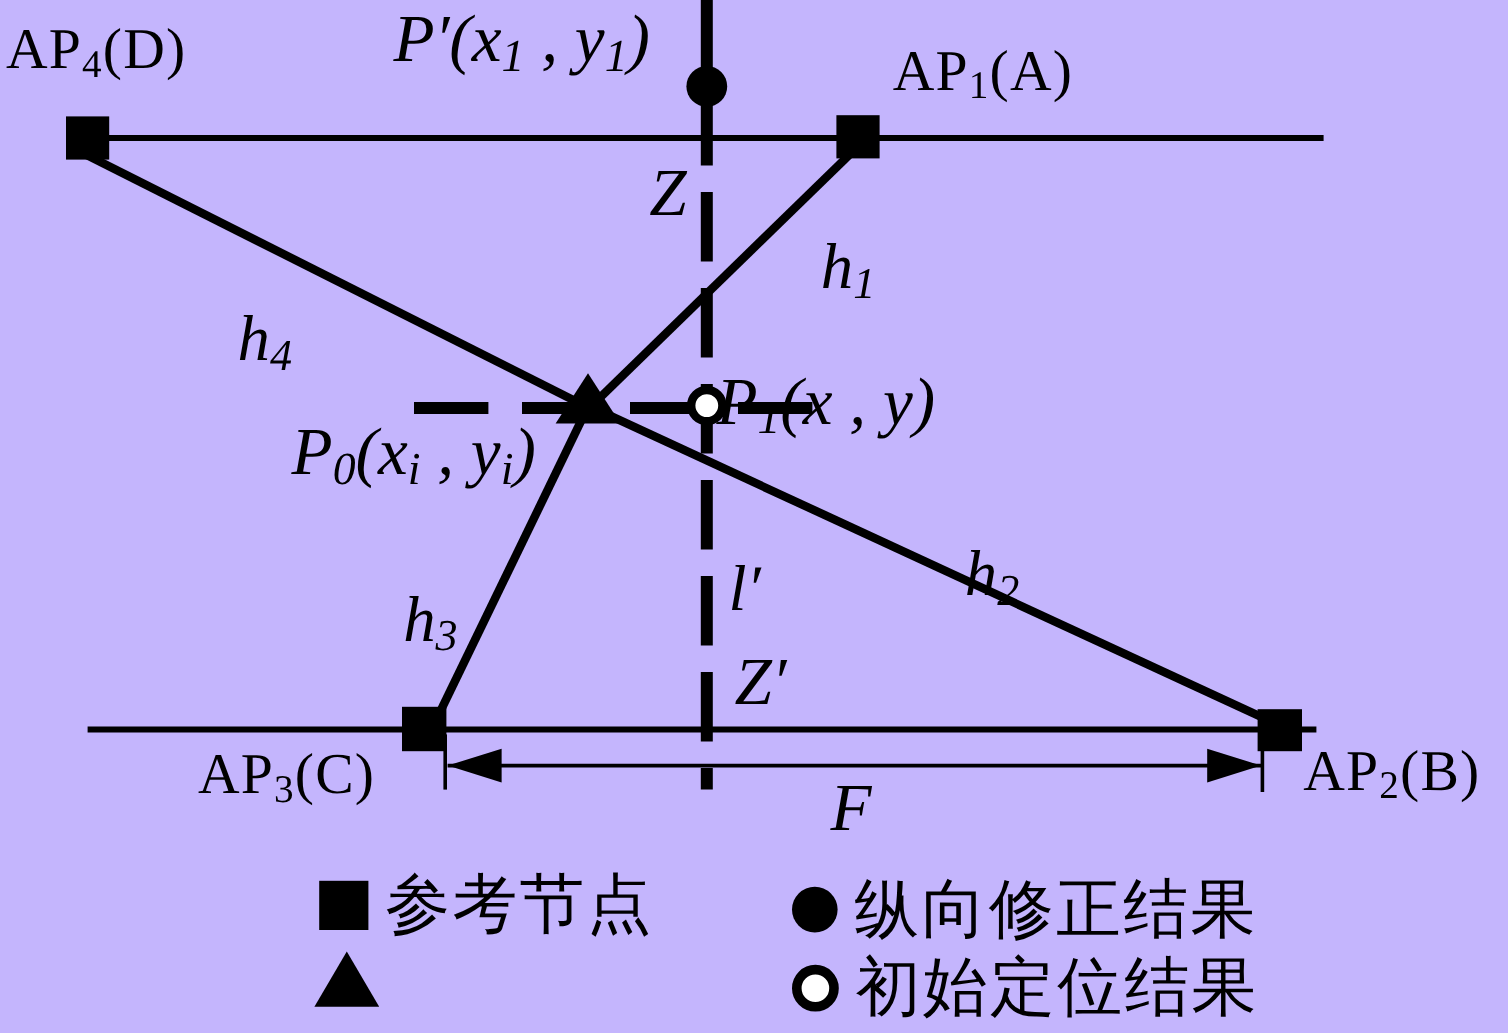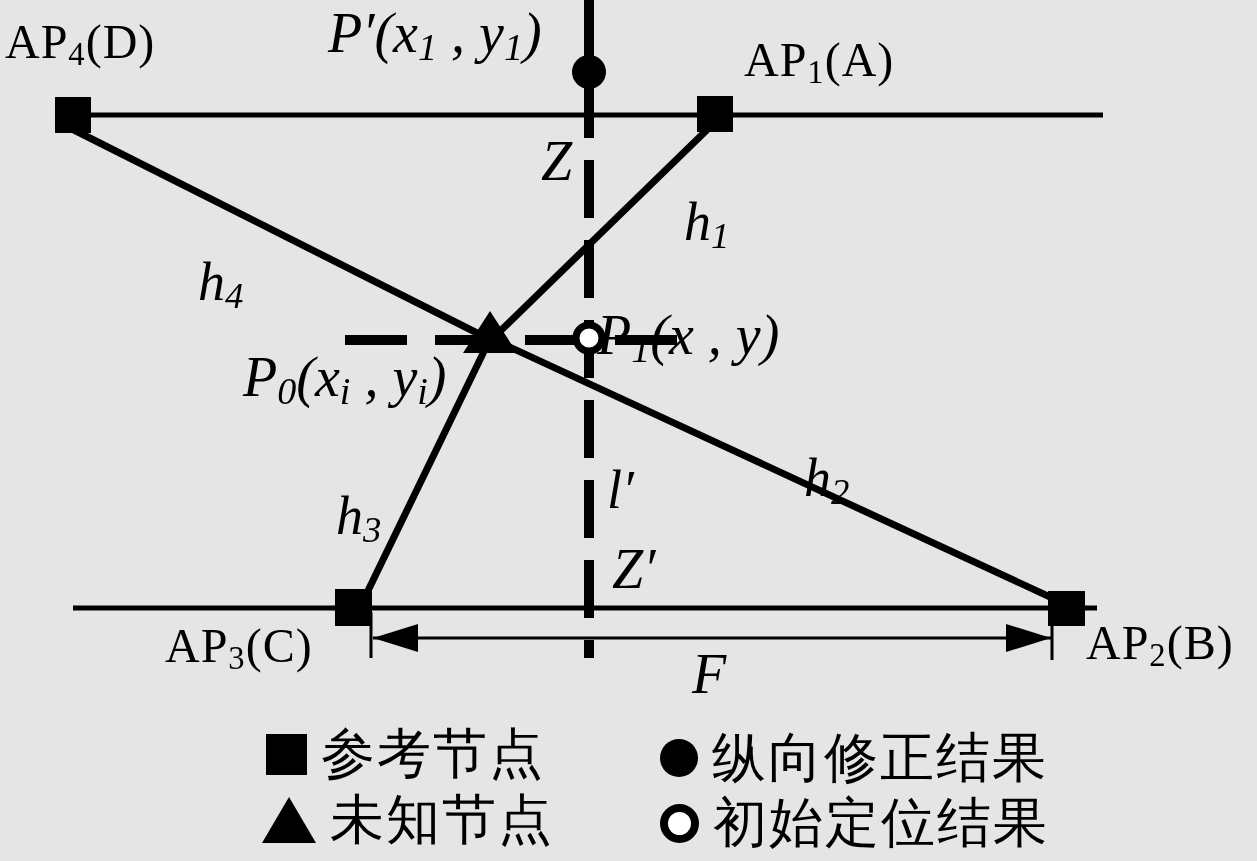--- a/index.html
+++ b/index.html
@@ -1,20 +1,20 @@
 <!DOCTYPE html>
 <html><head>
 <meta charset="utf-8">
 <style>
   html, body { margin: 0; padding: 0; background: #ffffff; }
   .canvas {
     position: relative;
     width: 1257px;
     height: 861px;
-    background: #e5e5e5;
+    background: #c4b5fd;
     overflow: hidden;
     font-family: "Liberation Serif", "DejaVu Serif", serif;
     color: #000;
   }
   svg.geometry { position: absolute; left: 0; top: 0; }
   .lbl {
     position: absolute;
     line-height: 1;
     white-space: nowrap;
     color: #000;
@@ -134,21 +134,20 @@
     <span class="legend-text">参考节点</span>
   </div>
 
   <div class="legend-item" style="left:660px; top:731px;">
     <span class="marker dot"></span>
     <span class="legend-text">纵向修正结果</span>
   </div>
 
   <div class="legend-item" style="left:262px; top:793px;">
     <span class="marker tri"></span>
-    <span class="legend-text">未知节点</span>
   </div>
 
   <div class="legend-item" style="left:660px; top:796px;">
     <span class="marker ring"></span>
     <span class="legend-text">初始定位结果</span>
   </div>
 
 </div>
 
 </body></html>

